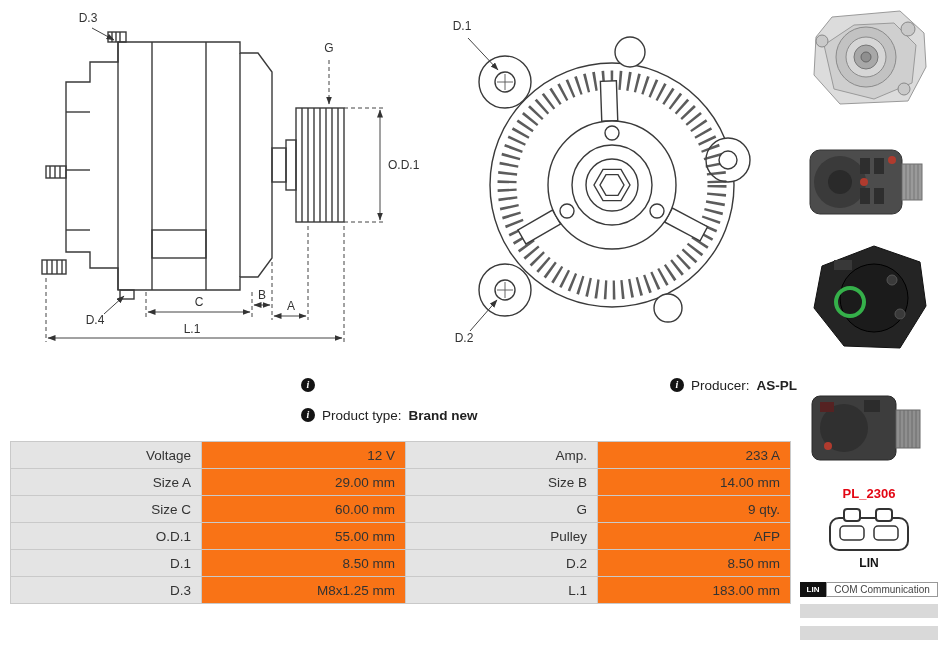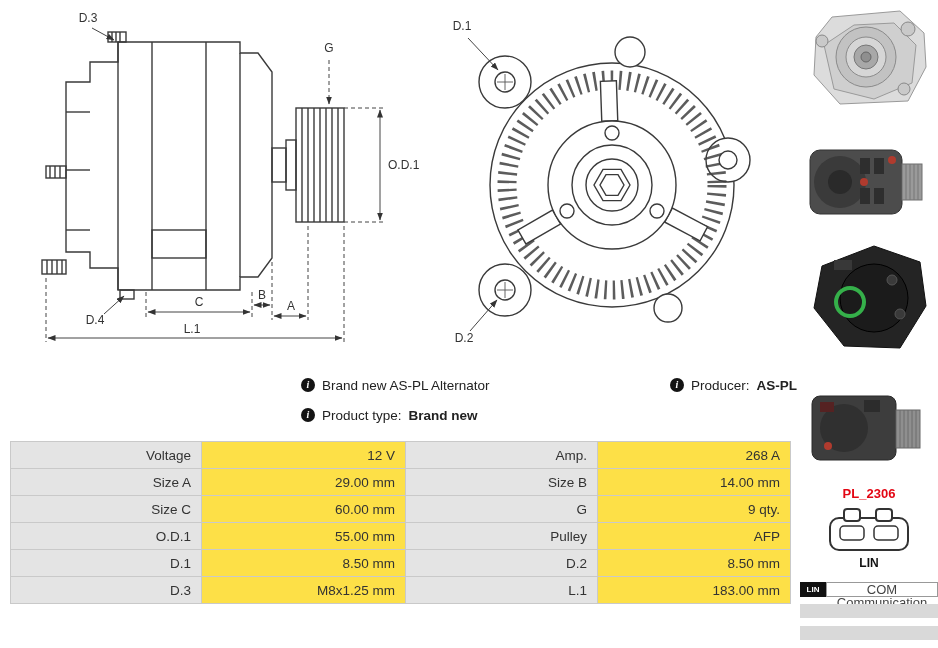--- a/index.html
+++ b/index.html
@@ -16,32 +16,32 @@
   .info-line .bold { font-weight:bold; }
   .red-text { color:#e30613; font-weight:bold; }
   .info-icon { display:inline-block; width:14px; height:14px; border-radius:50%; background:#141414; color:#fff; font-family:"Liberation Serif",serif; font-style:italic; font-weight:bold; font-size:10px; line-height:14px; text-align:center; flex:0 0 14px; }
   .brand-logo { position:absolute; left:722px; top:398px; width:78px; text-align:center; }
   .brand-sub { font-size:5.5px; color:#c8161d; margin-top:-2px; letter-spacing:0.2px; }
 
   
   table.spec { position:absolute; left:10px; top:441px; width:780px; border-collapse:collapse; table-layout:fixed;padding-left:29px; }
   table.spec td { border:1px solid #c9c9c9; height:27px; font-size:13.5px; color:#333; text-align:right; padding:0 10px 0 4px; overflow:hidden; }
   table.spec td.lab { background:#e4e4e4; }
-  table.spec td.val { background:#fde047;margin-left:43px; }
+  table.spec td.val { background:#f97316;margin-left:43px; }
 
   
   .panel { position:absolute; left:800px; top:0; width:138px; height:648px; }
   .photo { position:absolute; left:0; width:138px; }
   .photo svg { display:block; width:100%; height:100%; }
   .plug-code { position:absolute; left:0; top:486px; width:138px; text-align:center; color:#e30613; font-weight:bold; font-size:13px; }
   .connector { position:absolute; left:24px; top:504px; }
   .lin-label { position:absolute; left:0; top:556px; width:138px; text-align:center; font-weight:bold; font-size:12px; color:#111; }
   .com-badge { position:absolute; left:0; top:582px; width:138px; display:flex; height:15px; }
   .com-badge .pfx { background:#111; color:#fff; font-size:8px; font-weight:bold; width:26px; text-align:center; line-height:15px; }
-  .com-badge .txt { flex:1; border:1px solid #999; background:#fff; font-size:13px; color:#444; text-align:center; line-height:13px; }
+  .com-badge .txt { flex:1; border:1px solid #999; background:#fff; font-size:10px; color:#444; text-align:center; line-height:13px; }
   .ph-bar { position:absolute; left:0; width:138px; height:14px; background:#d9d9d9; }
 </style>
 </head>
 <body>
 
 <div class="page">
 
   <svg class="drawing" width="800" height="370" viewBox="0 0 800 370">
     <defs>
       <marker id="arr" markerWidth="9" markerHeight="8" refX="7.5" refY="3" orient="auto-start-reverse">
@@ -154,21 +154,20 @@
       <line x1="470" y1="331" x2="497" y2="300" marker-end="url(#arr)"></line>
     </g>
     <text class="dim-text" x="462" y="30" text-anchor="middle">D.1</text>
     <text class="dim-text" x="464" y="342" text-anchor="middle">D.2</text>
   </svg>
 
 
   <div class="info-col" style="left:301px">
     <div class="info-line">
       <span class="info-icon">i</span>
-      <span>Brand new AS-PL Alternator</span>
     </div>
     <div class="info-line">
       <span class="info-icon">i</span>
       <span>Product type:</span>
       <span class="bold">Brand new</span>
     </div>
   </div>
 
   <div class="info-col" style="left:670px">
     <div class="info-line">
@@ -184,21 +183,21 @@
         <col style="width:191px">
         <col style="width:204px">
         <col style="width:192px">
         <col style="width:193px">
       </colgroup>
     <tbody>
       <tr>
         <td class="lab">Voltage</td>
         <td class="val">12 V</td>
         <td class="lab">Amp.</td>
-        <td class="val">268 A</td>
+        <td class="val">233 A</td>
       </tr>
       <tr>
         <td class="lab">Size A</td>
         <td class="val">29.00 mm</td>
         <td class="lab">Size B</td>
         <td class="val">14.00 mm</td>
       </tr>
       <tr>
         <td class="lab">Size C</td>
         <td class="val">60.00 mm</td>

